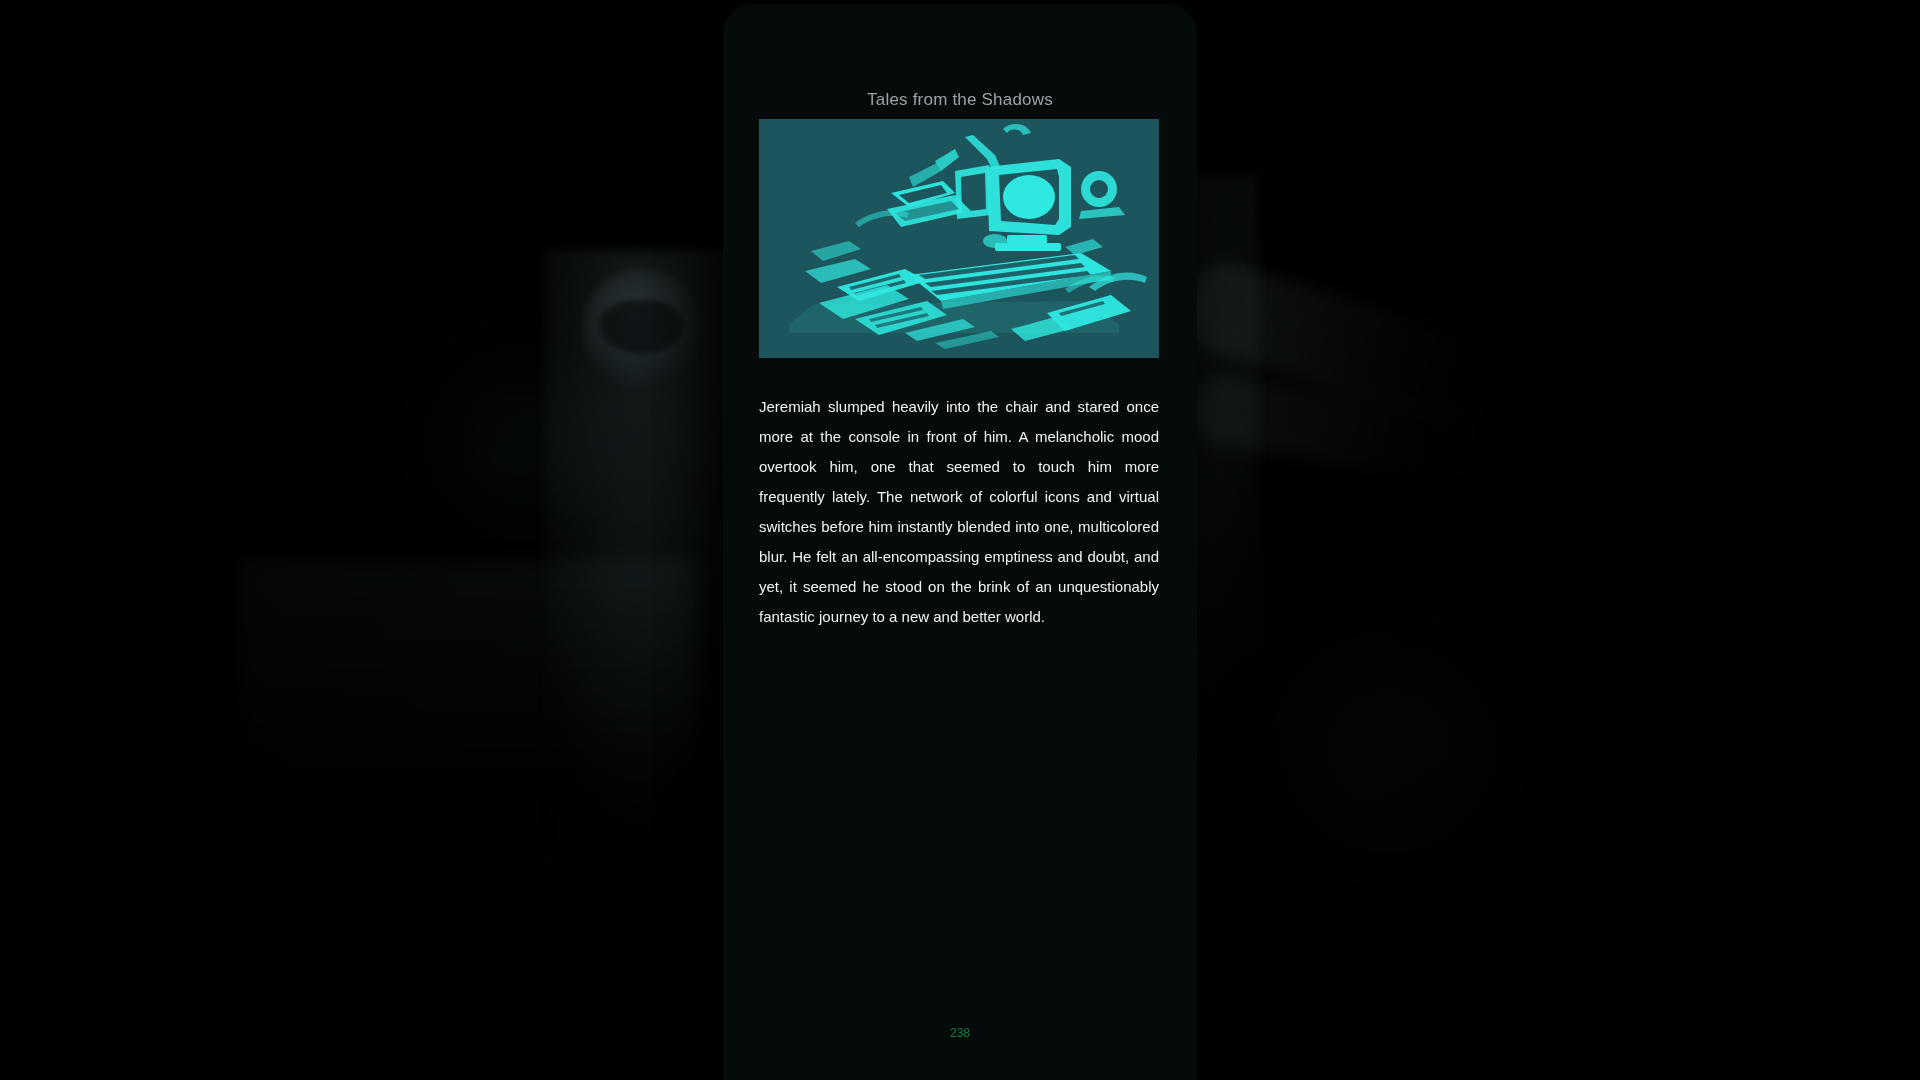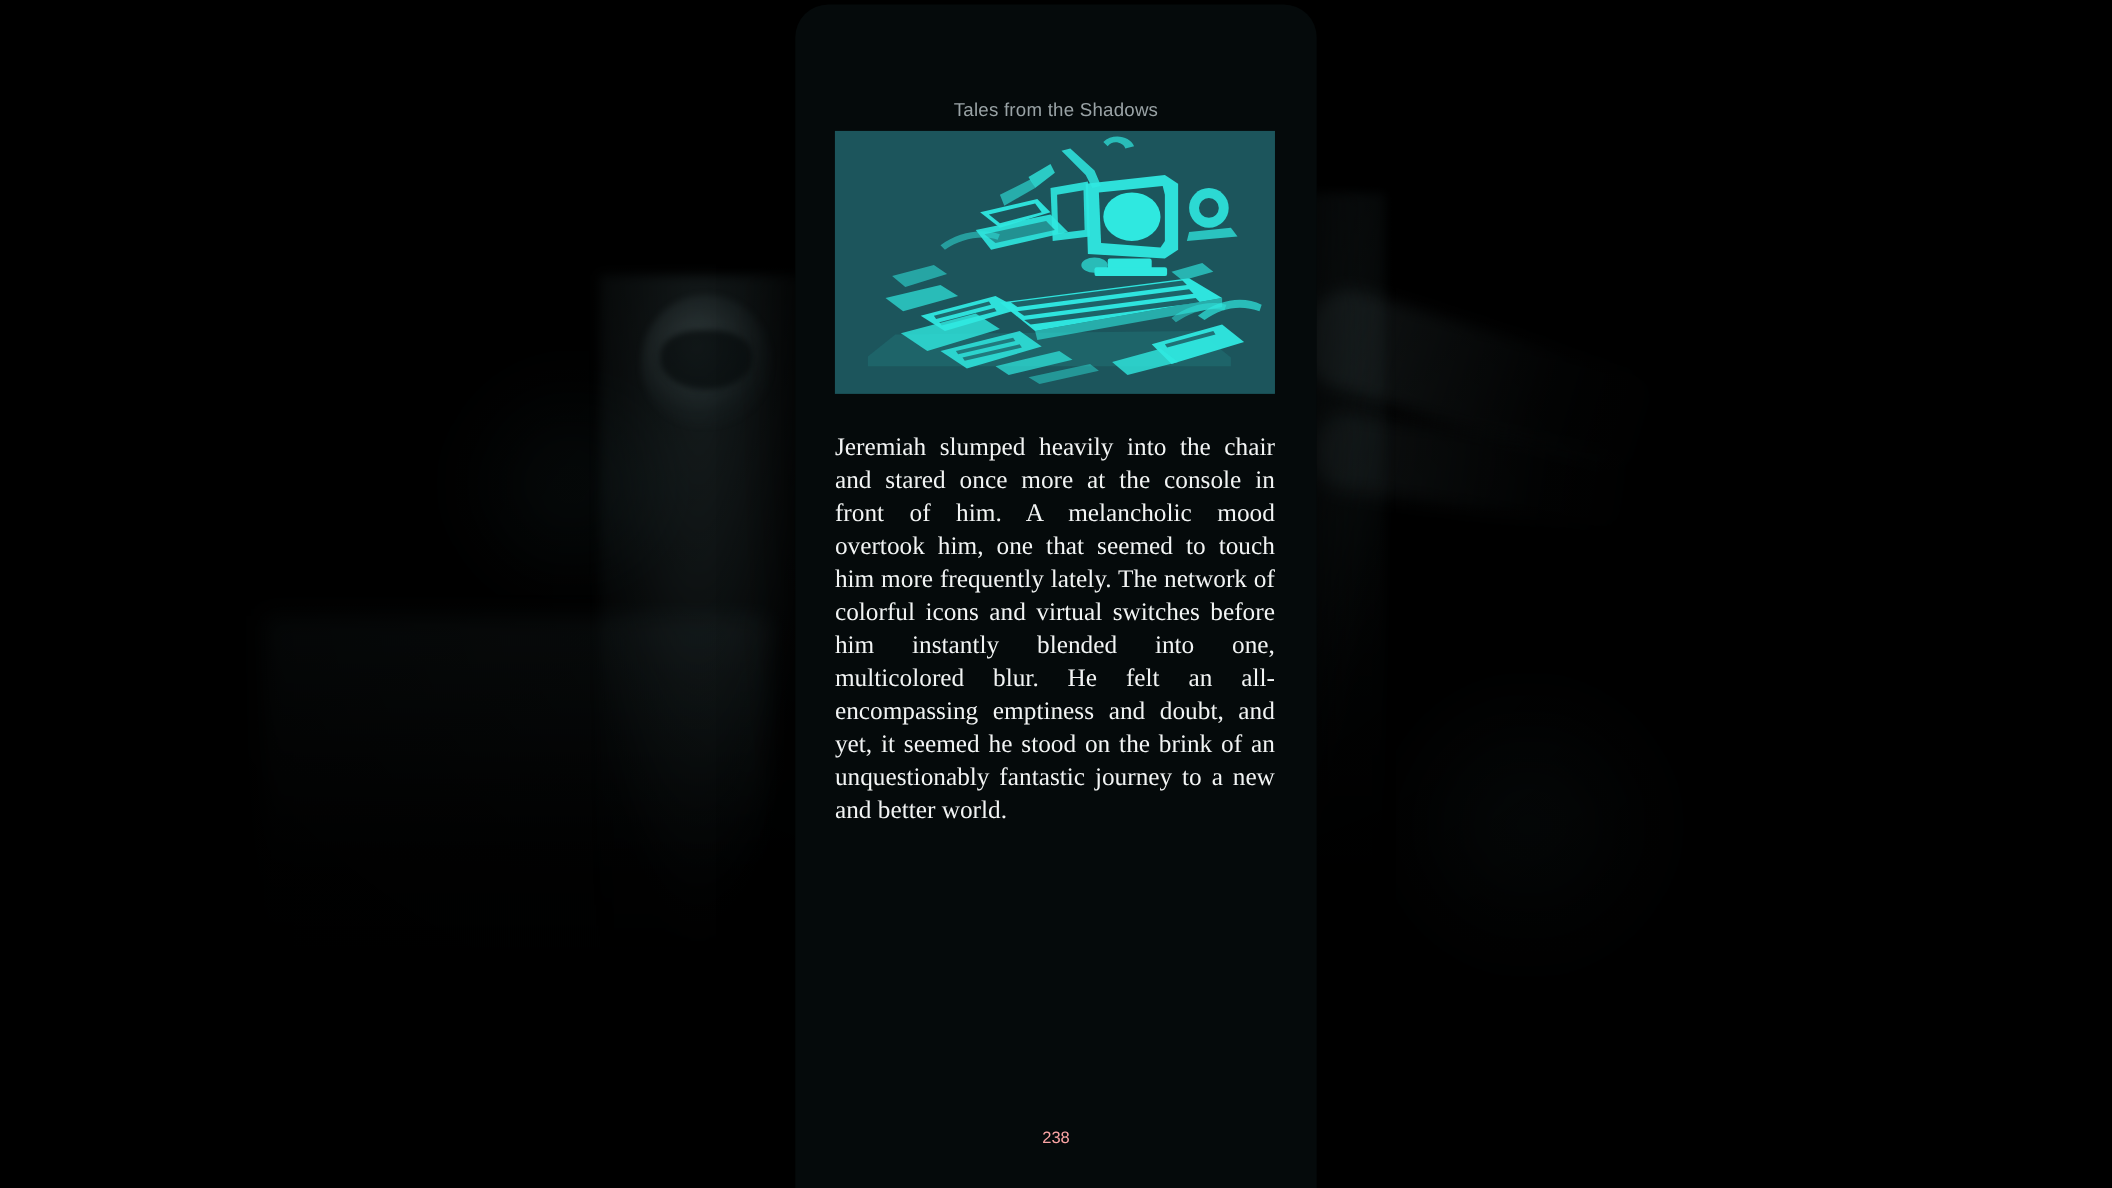--- a/index.html
+++ b/index.html
@@ -181,44 +181,44 @@
     width: 400px;
     height: 239px;
   }
 
   .body-text {
     position: absolute;
     left: 36px;
     top: 388px;
     width: 400px;
     color: #f2f4f4;
-    font-family: Liberation Serif, serif;
-    font-size: 23px;
+    font-family: Liberation Sans, sans-serif;
+    font-size: 15px;
     line-height: 30px;
     text-align: justify;
     text-justify: inter-word;
     hyphens: auto;
     -webkit-hyphens: auto;
   }
   .body-text p {
     margin: 0 0 30px 0;
   }
   .body-text p:last-child {
     margin-bottom: 0;
   }
 
   .page-number {
     position: absolute;
     left: 0;
     top: 1022px;
     width: 474px;
     text-align: center;
-    color: #fca5a5;
+    color: #15803d;
     font-family: "Liberation Sans", sans-serif;
-    font-size: 15px;
+    font-size: 12px;
   }
 </style>
 </head>
 <body>
 
 <div id="app">
 
   <div class="bg-art">
     <div class="bg-glow-1"></div>
     <div class="bg-glow-2"></div>

